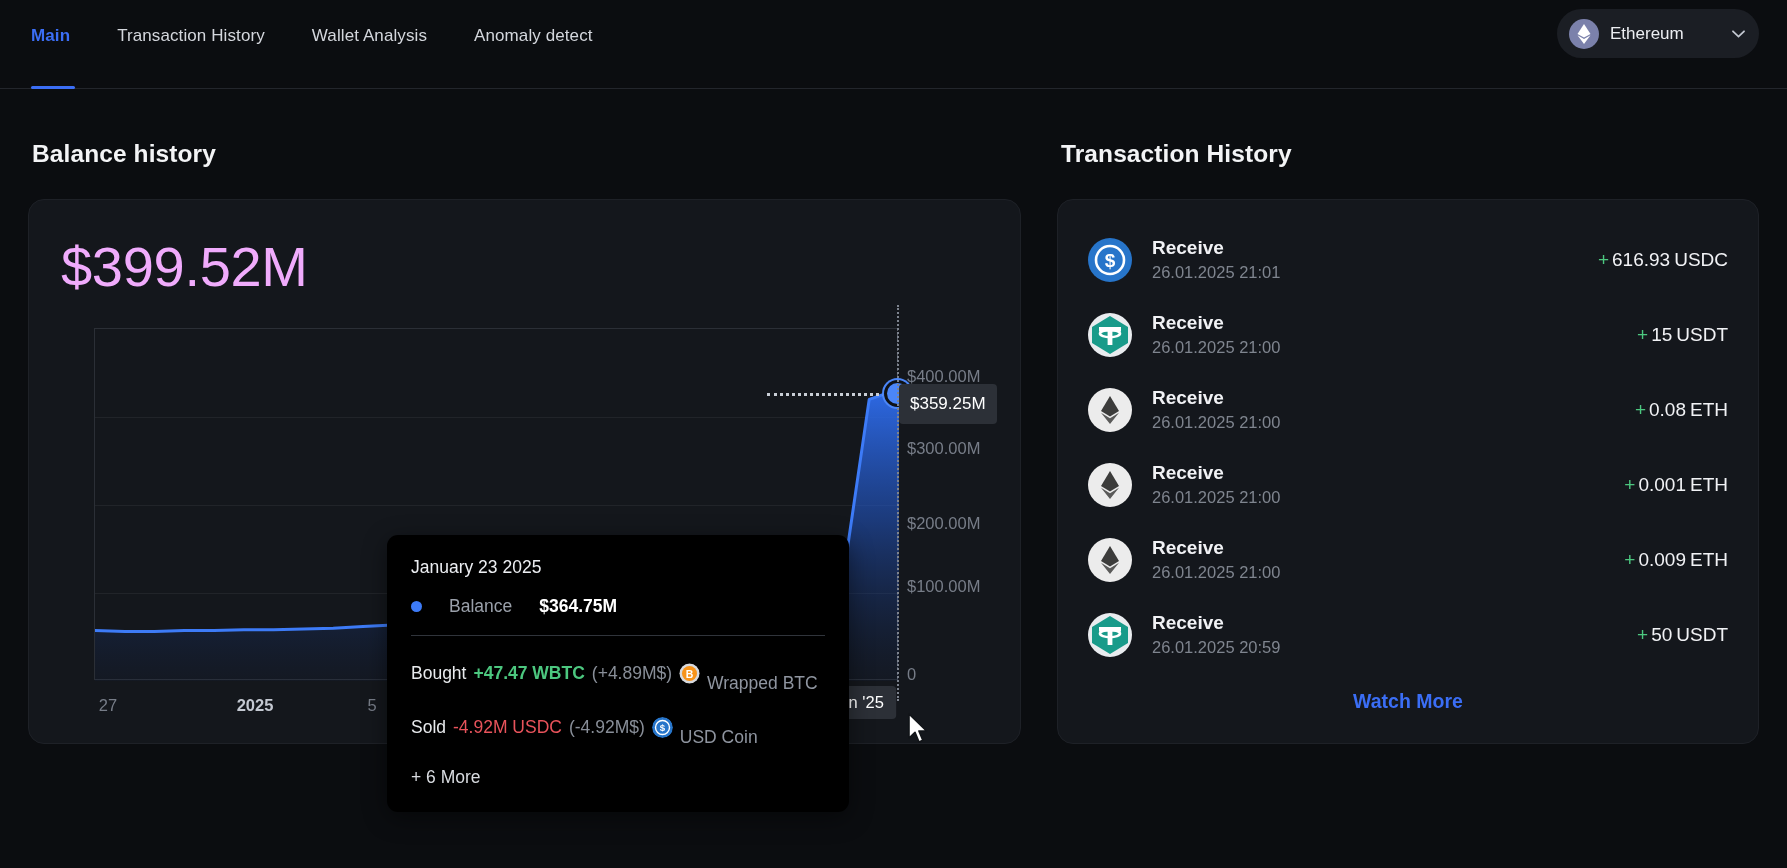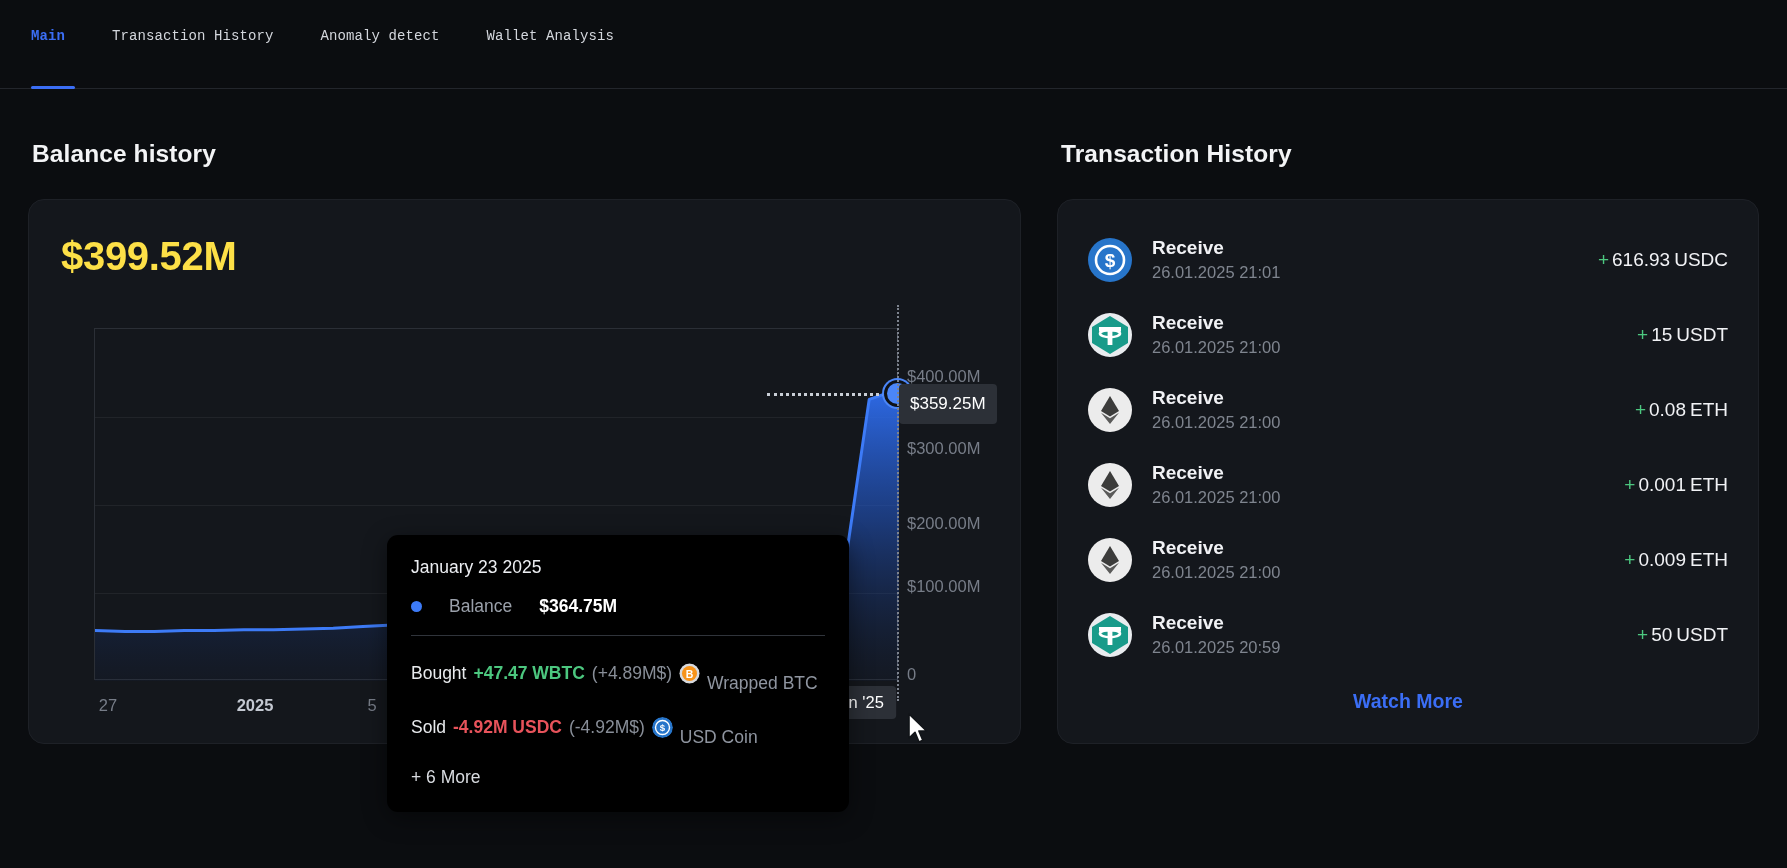--- a/index.html
+++ b/index.html
@@ -20,27 +20,26 @@
     align-items: flex-start;
   }
   .tabs {
     display: flex;
     align-items: center;
     gap: 47px;
     padding-left: 31px;
     height: 72px;
   }
   .tab {
-    font-size: 14px;
+    font-size: 17px;
     color: #d4d7dd;
     letter-spacing: .1px;
     line-height: 72px;
     cursor: pointer;
     white-space: nowrap;
-    font-family: Liberation Mono, monospace;
   }
   .tab.active { color: #3b6ef5; font-weight: 600; }
   .tab-underline {
     position: absolute;
     left: 31px; bottom: -1px;
     width: 44px; height: 3px;
     background: #3b6ef5;
     border-radius: 2px;
   }
 
@@ -94,24 +93,24 @@
   .card {
     margin-top: 31px;
     background: #14171c;
     border: 1px solid #1e2127;
     border-radius: 16px;
   }
 
   
   .chart-card { height: 545px; position: relative; padding: 34px 0 0 32px; }
   .big-balance {
-    font-size: 40px;
-    font-weight: 700;
+    font-size: 56px;
+    font-weight: 400;
     letter-spacing: -.3px;
-    color: #fde047;
+    color: #f0abfc;
   }
 
   .plot-wrap {
     position: absolute;
     left: 33px; top: 128px;
     width: 940px; height: 390px;
   }
   .plot {
     position: absolute;
     left: 32px; top: 0;
@@ -242,21 +241,21 @@
   .tt-bal .bullet { width: 11px; height: 11px; border-radius: 50%; background: #3d7bf7; flex: none; }
   .tt-bal .lbl { color: #9aa0aa; }
   .tt-bal .val { color: #fff; font-weight: 700; }
   .tt-div { height: 1px; background: #30343b; margin: 18px 0 17px; }
   .tt-row {
     display: flex; align-items: center; gap: 7px;
     font-size: 17.5px; margin-bottom: 13px; white-space: nowrap;
   }
   .tt-row .act { color: #e8eaed; }
   .tt-row .amt-pos { color: #4cc77f; font-weight: 600; }
-  .tt-row .amt-neg { color: #e8535b; font-weight: 700; }
+  .tt-row .amt-neg { color: #e8535b; font-weight: 400; }
   .tt-row .usd { color: #888e98; }
   .tt-row .cname { color: #8f95a0; margin-top: 20px; }
   .tt-more { font-size: 17.5px; color: #d9dce1; margin-top: 19px; }
 
   .coin-ic { width: 21px; height: 21px; border-radius: 50%; flex: none; display:block; }
 
   
   .cursor {
     position: absolute;
     left: 845px; top: 385px;
@@ -288,25 +287,37 @@
     cursor: pointer;
   }
 </style>
 </head>
 <body>
 
 <div class="topnav">
   <div class="tabs">
     <div class="tab active">Main</div>
     <div class="tab">Transaction History</div>
+    <div class="tab">Wallet Analysis</div>
     <div class="tab">Anomaly detect</div>
-    <div class="tab">Wallet Analysis</div>
   </div>
   <div class="tab-underline"></div>
 
+  <div class="chain-select">
+    <span class="chain-ic">
+      <svg width="14" height="20" viewBox="0 0 14 20">
+        <polygon points="7,0 13.5,10 7,13.6 0.5,10" fill="#ffffff"></polygon>
+        <polygon points="7,15 13.5,11.3 7,20 0.5,11.3" fill="#ffffff"></polygon>
+      </svg>
+    </span>
+    <span class="chain-name">Ethereum</span>
+    <svg class="chev" viewBox="0 0 13 8">
+      <path d="M1 1.3 L6.5 6.6 L12 1.3" stroke="#c3c8d1" stroke-width="1.8" fill="none" stroke-linecap="round"></path>
+    </svg>
+  </div>
 </div>
 
 <div class="body">
 
   <div class="left">
     <div class="section-title">Balance history</div>
 
     <div class="card chart-card">
       <div class="big-balance">$399.52M</div>
 

